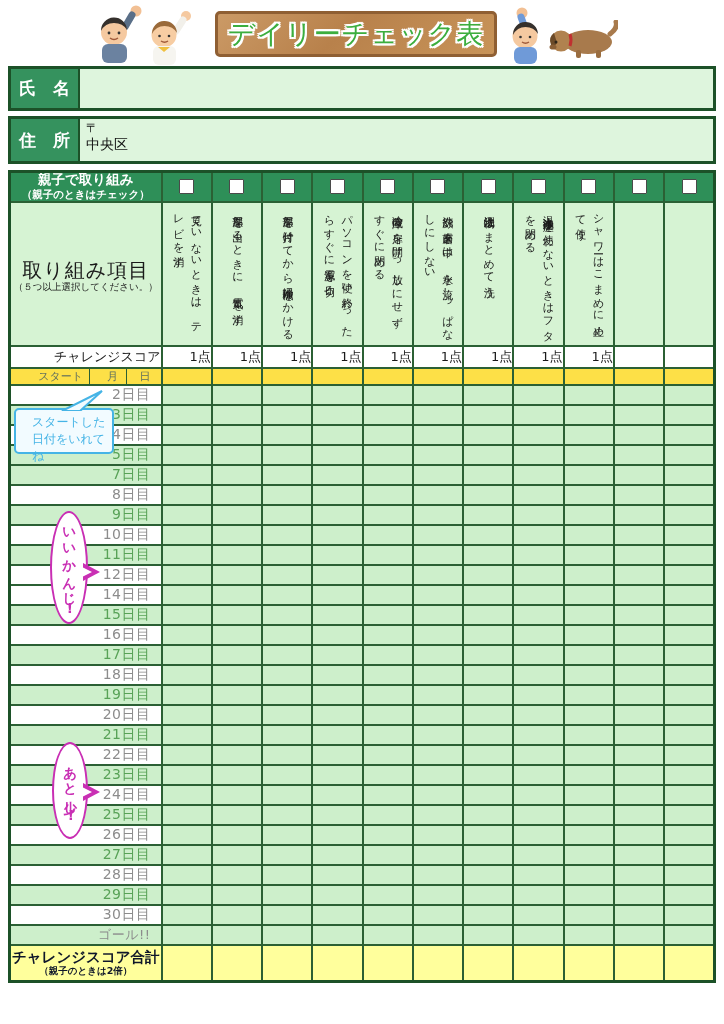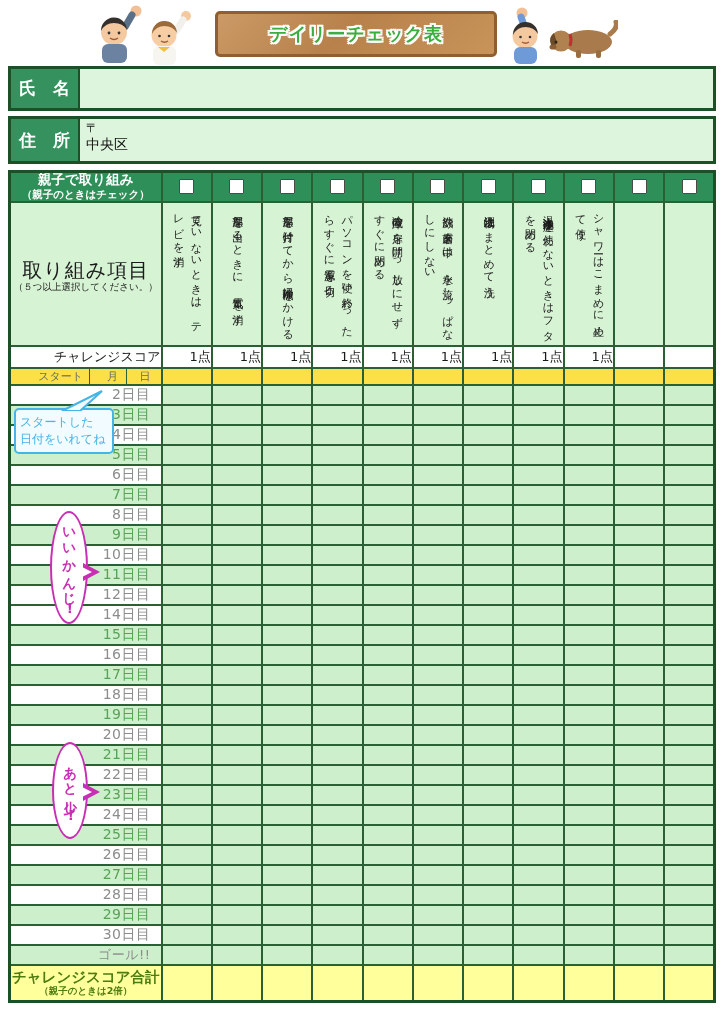--- a/index.html
+++ b/index.html
@@ -5,21 +5,21 @@
   html,body{margin:0;padding:0;background:#fff;}
   .sheet{position:relative;width:724px;height:1024px;background:#fff;
          font-family:"DejaVu Sans",sans-serif;overflow:hidden;}
 
   
   .art{position:absolute;}
   .title-board{position:absolute;left:215px;top:11px;width:282px;height:46px;
     background:linear-gradient(135deg,#cb9a66 0%,#b8814b 45%,#c89459 100%);
     border:3px solid #8f5f33;border-radius:5px;box-sizing:border-box;
     display:flex;align-items:center;justify-content:center;}
-  .title-board .ttl{font-size:18px;font-weight:bold;color:#3cae3e;letter-spacing:1px;white-space:nowrap;
+  .title-board .ttl{font-size:27px;font-weight:normal;color:#3cae3e;letter-spacing:1px;white-space:nowrap;
     text-shadow:-2px -2px 0 #fff,2px -2px 0 #fff,-2px 2px 0 #fff,2px 2px 0 #fff,
                  0 -2px 0 #fff,0 2px 0 #fff,-2px 0 0 #fff,2px 0 0 #fff;}
 
   
   .field-box{position:absolute;left:8px;width:708px;border:3px solid #1c5128;
     box-sizing:border-box;display:flex;}
   .name-box{top:66px;height:45px;}
   .addr-box{top:116px;height:48px;}
   .field-label{width:69px;background:#35925e;color:#fff;font-weight:bold;font-size:17px;
     display:flex;align-items:center;justify-content:center;border-right:2px solid #1c5128;
@@ -61,28 +61,28 @@
 
   .day-row td{height:19.7px;}
   .day-label{text-align:right;padding-right:10px !important;font-size:14px;vertical-align:middle;
     letter-spacing:0.5px;white-space:nowrap;}
   .day-row.w .day-label{background:#fff;color:#8c8c8c;}
   .day-row.g .day-label{background:#cdefcb;color:#58a257;}
   .day-row.goal .day-label{color:#8c8c8c;font-size:13px;}
   .day-cell{background:#cdefcb;}
 
   .row-total td{height:37px;background:#ffff9c;}
-  .total-label{text-align:center;vertical-align:middle;color:#4d7c0f;}
+  .total-label{text-align:center;vertical-align:middle;color:#0f172a;}
   .total-label .l1{font-size:14.5px;font-weight:bold;line-height:16px;}
   .total-label .l2{font-size:9.5px;font-weight:bold;line-height:11px;}
 
   
   .note-blue{position:absolute;left:14px;top:408px;width:100px;height:46px;
     background:#f2fbff;border:2px solid #45b4e6;border-radius:5px;box-sizing:border-box;
-    color:#45b4e6;font-size:12px;line-height:17px;padding:4px 0 0 4px;z-index:5;}
+    color:#45b4e6;font-size:12px;line-height:17px;padding:4px 0 0 16px;z-index:5;}
   .note-blue svg{position:absolute;left:40px;top:-21px;}
 
   .oval{position:absolute;background:#fff;border:2.5px solid #c92fb4;border-radius:50%;
     box-sizing:border-box;z-index:5;display:flex;align-items:center;justify-content:center;}
   .oval .vt{writing-mode:vertical-rl;text-orientation:upright;color:#c92fb4;
     font-size:13.5px;font-weight:bold;letter-spacing:1px;line-height:1;}
   .oval1{left:50px;top:511px;width:38px;height:113px;}
   .oval2{left:52px;top:742px;width:36px;height:97px;}
   .ptr-out,.ptr-in{position:absolute;width:0;height:0;border-style:solid;}
   .ptr-out{border-width:9px 0 9px 17px;border-color:transparent transparent transparent #c92fb4;}
@@ -344,34 +344,20 @@
           <td class="day-cell"></td>
           <td class="day-cell"></td>
           <td class="day-cell"></td>
           <td class="day-cell"></td>
           <td class="day-cell"></td>
           <td class="day-cell"></td>
           <td class="day-cell"></td>
           <td class="day-cell"></td>
           <td class="day-cell"></td>
         </tr>
-        <tr class="day-row w">
-          <td class="day-label">6日目</td>
-          <td class="day-cell"></td>
-          <td class="day-cell"></td>
-          <td class="day-cell"></td>
-          <td class="day-cell"></td>
-          <td class="day-cell"></td>
-          <td class="day-cell"></td>
-          <td class="day-cell"></td>
-          <td class="day-cell"></td>
-          <td class="day-cell"></td>
-          <td class="day-cell"></td>
-          <td class="day-cell"></td>
-        </tr>
         <tr class="day-row g">
           <td class="day-label">7日目</td>
           <td class="day-cell"></td>
           <td class="day-cell"></td>
           <td class="day-cell"></td>
           <td class="day-cell"></td>
           <td class="day-cell"></td>
           <td class="day-cell"></td>
           <td class="day-cell"></td>
           <td class="day-cell"></td>

